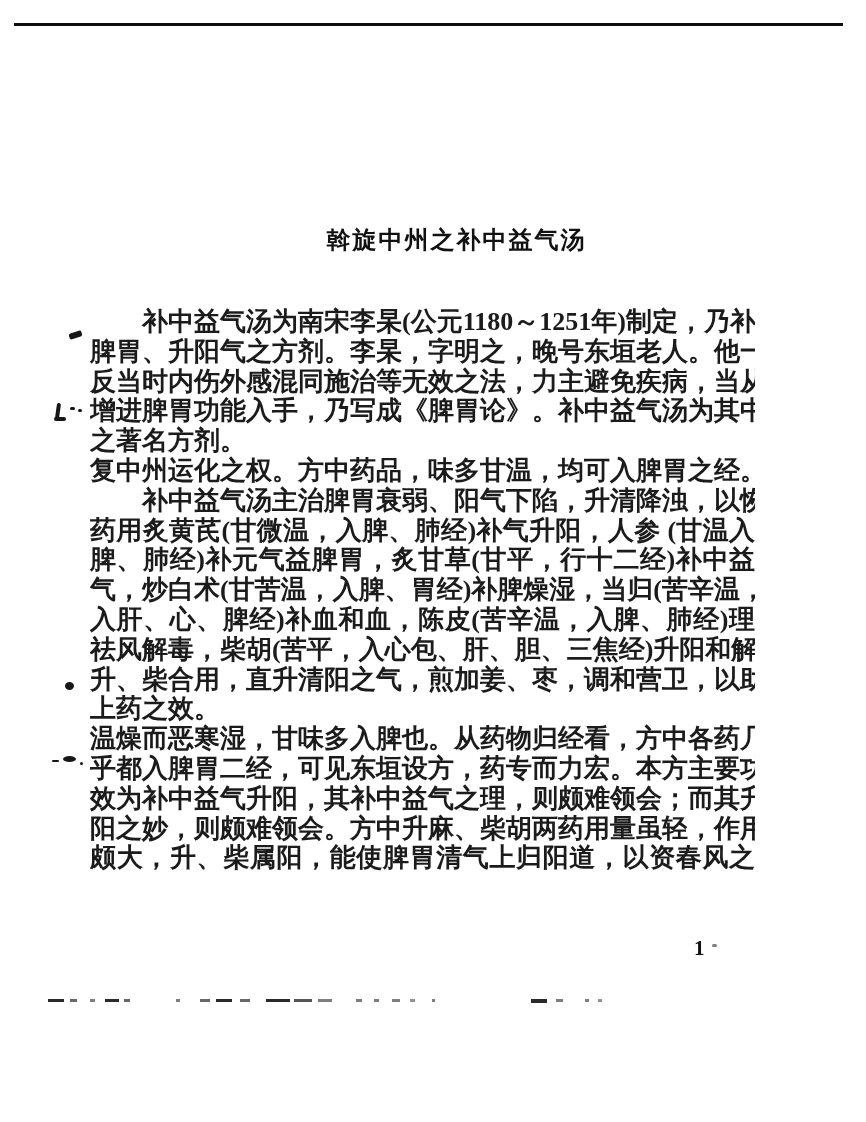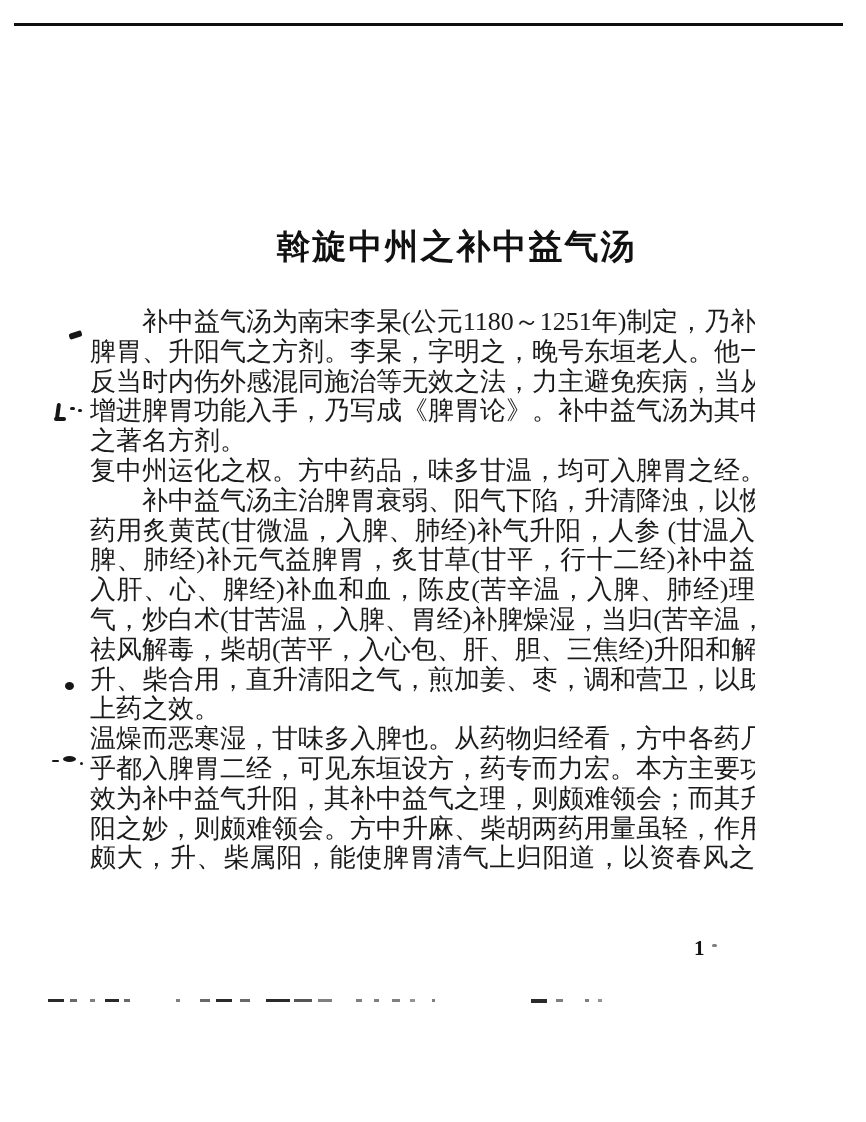--- a/index.html
+++ b/index.html
@@ -20,21 +20,21 @@
     width: 829px;
     height: 3px;
     background: #0f0f0f;
   }
   .title {
     position: absolute;
     top: 224px;
     left: 124px;
     width: 665px;
     text-align: center;
-    font-size: 34px;
+    font-size: 24px;
     font-weight: bold;
     letter-spacing: 2px;
     white-space: nowrap;
     color: #111;
   }
   .body-text {
     position: absolute;
     top: 307px;
     left: 90px;
     width: 665px;
@@ -43,20 +43,21 @@
   .line {
     font-size: 26px;
     line-height: 29.8px;
     height: 29.8px;
     overflow: hidden;
     text-align: justify;
     text-align-last: justify;
     text-justify: inter-character;
     white-space: nowrap;
     color: #1b1b1b;
+    font-weight: bold;
   }
   .line.indent { text-indent: 52px; }
   .line.short {
     text-align: right;
     text-align-last: left;
   }
   .page-number {
     position: absolute;
     left: 694px;
     top: 936px;
@@ -105,22 +106,22 @@
       <div class="line">反当时内伤外感混同施治等无效之法，力主避免疾病，当从</div>
       <div class="line">增进脾胃功能入手，乃写成《脾胃论》。补中益气汤为其中</div>
       <div class="line short">之著名方剂。</div>
     </div>
 
     <div class="para">
       <div class="line">复中州运化之权。方中药品，味多甘温，均可入脾胃之经。</div>
       <div class="line indent">补中益气汤主治脾胃衰弱、阳气下陷，升清降浊，以恢</div>
       <div class="line">药用炙黄芪(甘微温，入脾、肺经)补气升阳，人参 (甘温入</div>
       <div class="line">脾、肺经)补元气益脾胃，炙甘草(甘平，行十二经)补中益</div>
+      <div class="line">气，炒白术(甘苦温，入脾、胃经)补脾燥湿，当归(苦辛温，</div>
       <div class="line">入肝、心、脾经)补血和血，陈皮(苦辛温，入脾、肺经)理</div>
-      <div class="line">气，炒白术(甘苦温，入脾、胃经)补脾燥湿，当归(苦辛温，</div>
       <div class="line">祛风解毒，柴胡(苦平，入心包、肝、胆、三焦经)升阳和解。</div>
       <div class="line">升、柴合用，直升清阳之气，煎加姜、枣，调和营卫，以助</div>
       <div class="line short">上药之效。</div>
     </div>
 
     <div class="para">
       <div class="line">温燥而恶寒湿，甘味多入脾也。从药物归经看，方中各药几</div>
       <div class="line">乎都入脾胃二经，可见东垣设方，药专而力宏。本方主要功</div>
       <div class="line">效为补中益气升阳，其补中益气之理，则颇难领会；而其升</div>
       <div class="line">阳之妙，则颇难领会。方中升麻、柴胡两药用量虽轻，作用</div>

